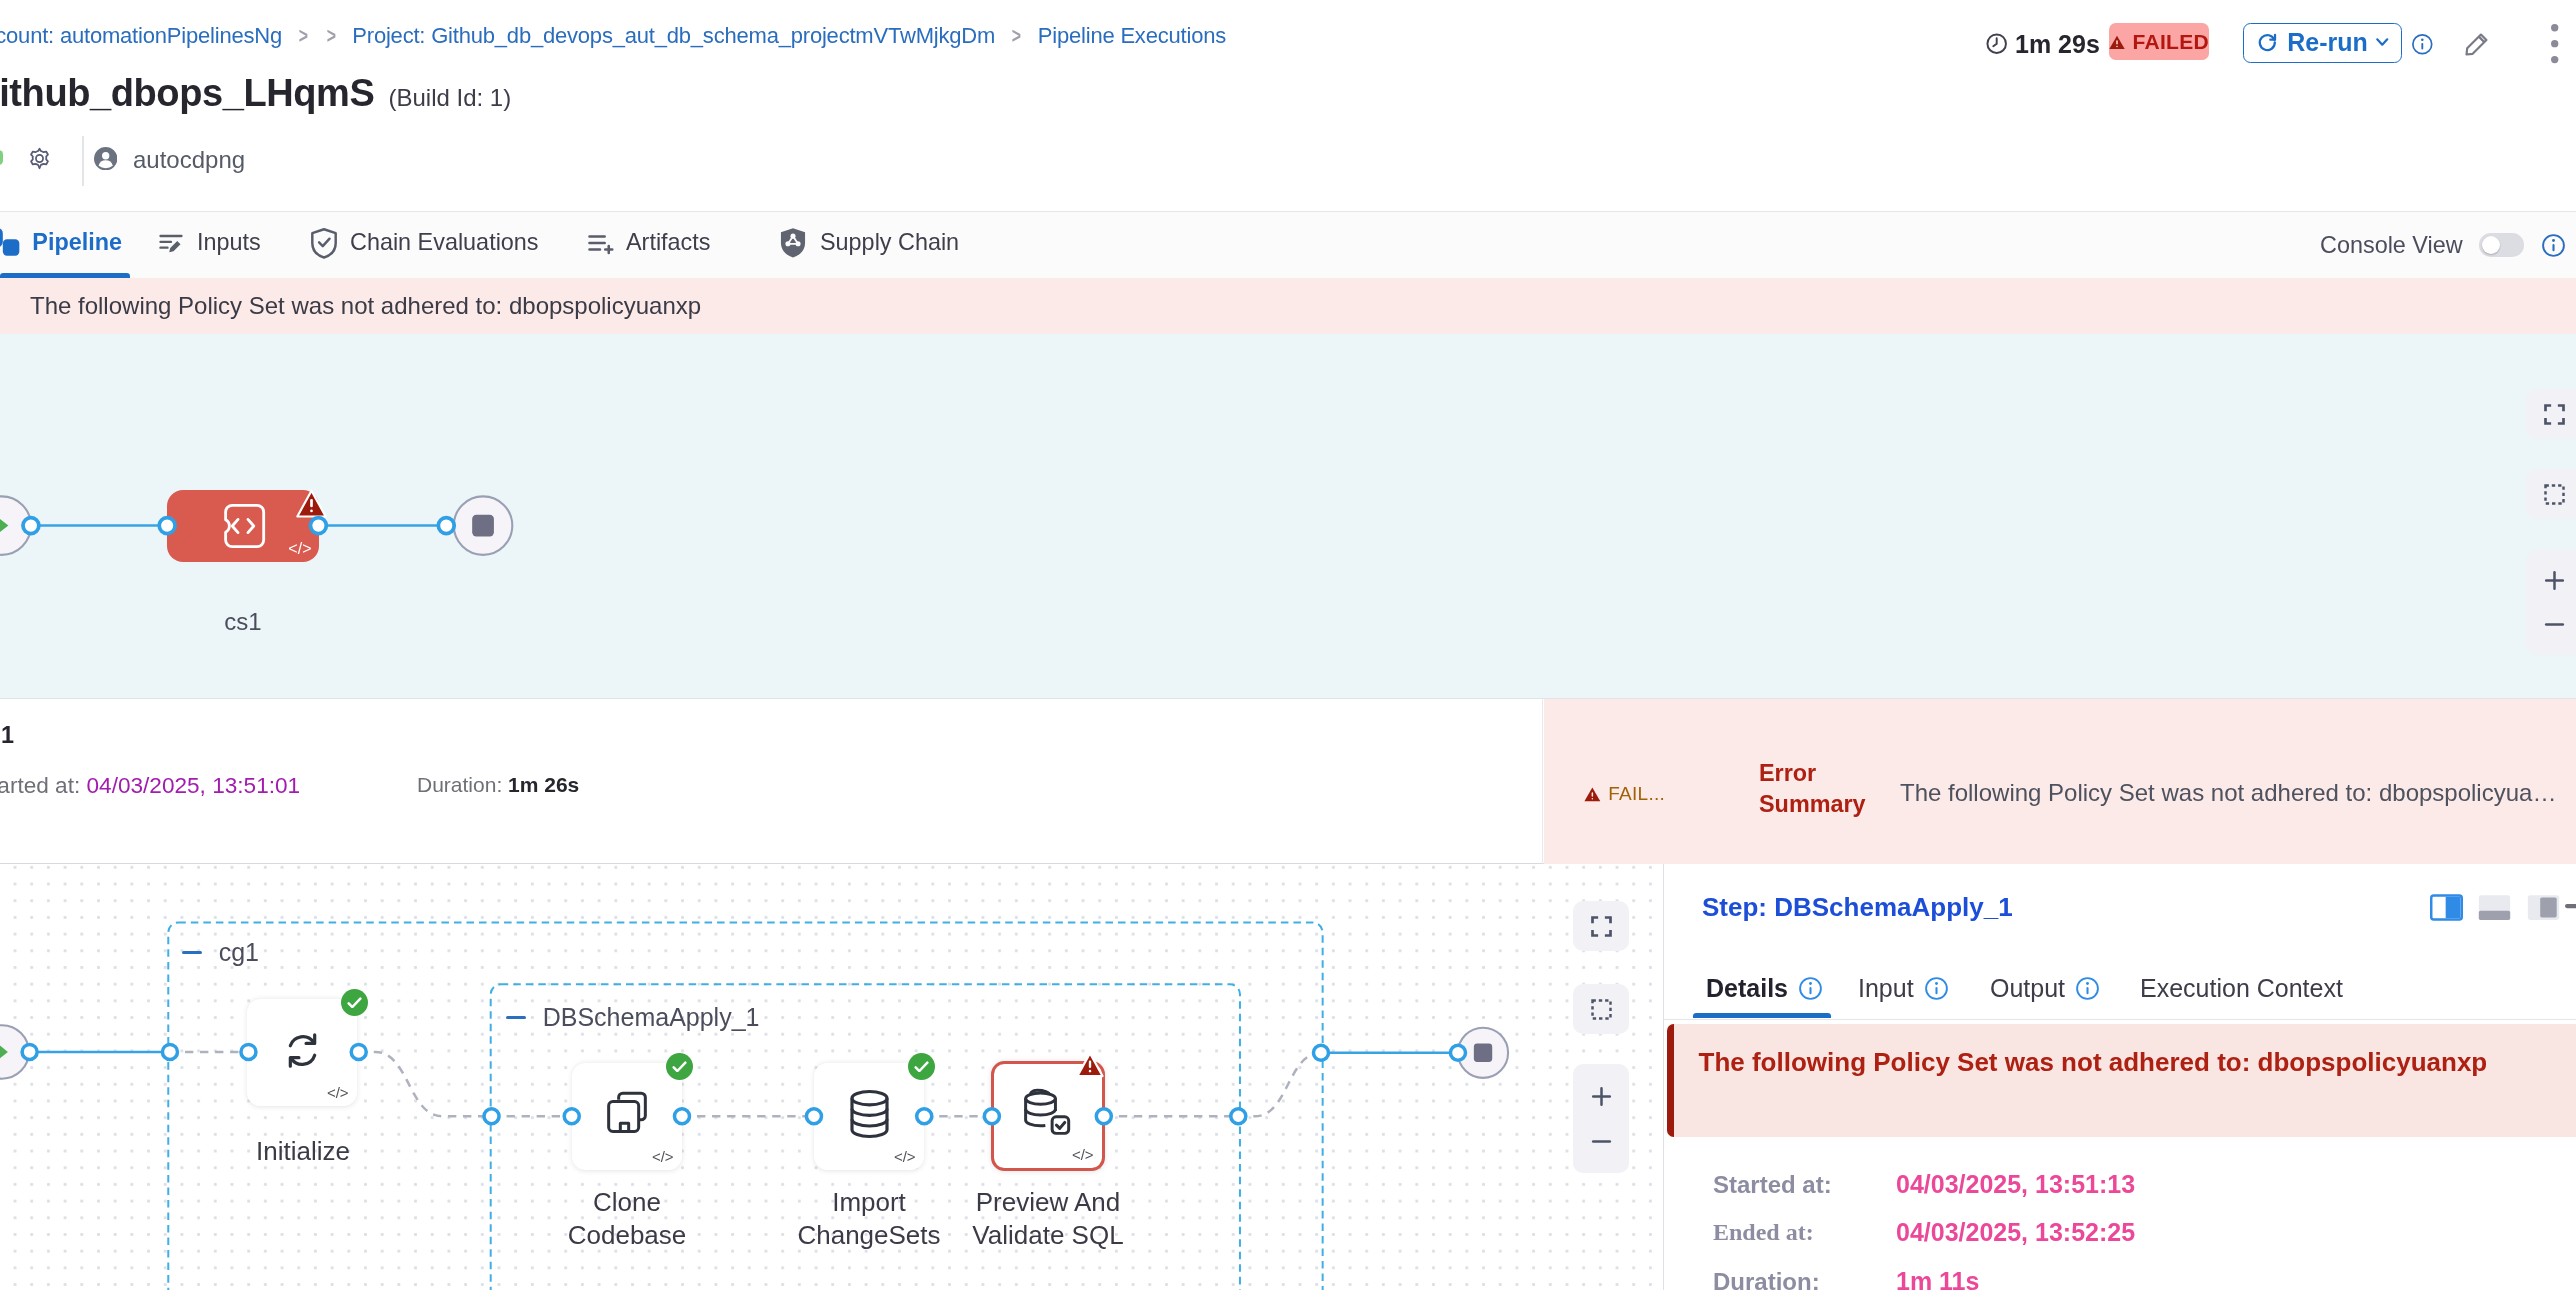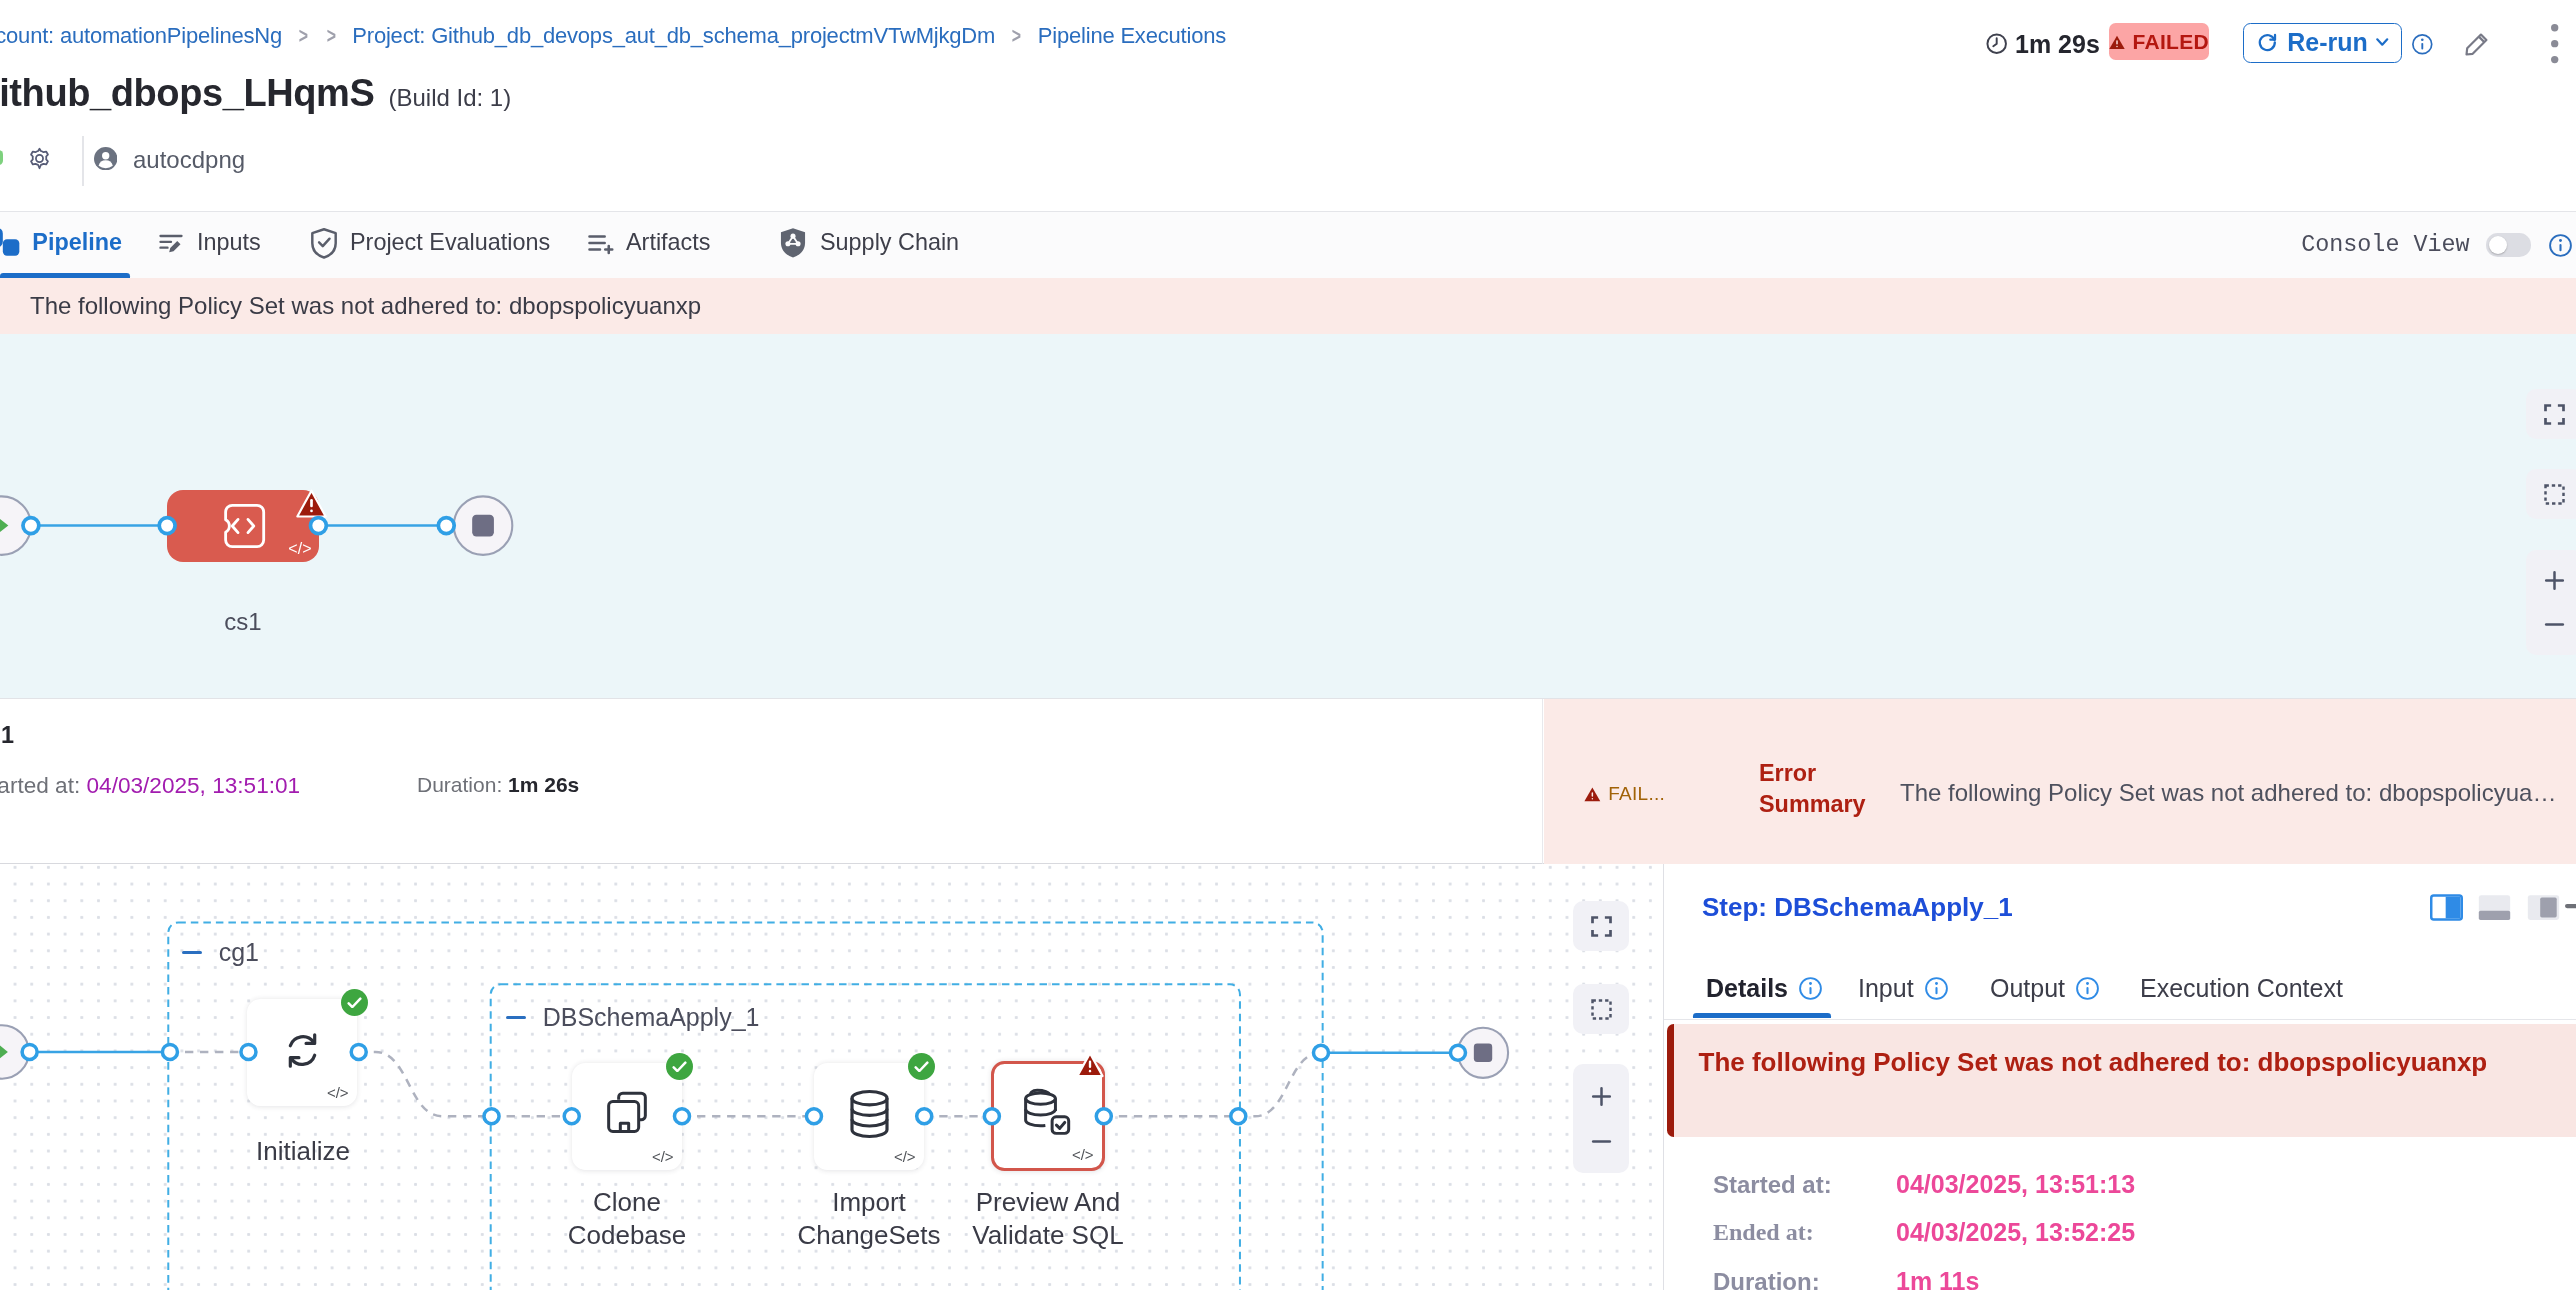--- a/index.html
+++ b/index.html
@@ -29,21 +29,21 @@
   #failed-badge span { font-size:21px; font-weight:700; color:#b41710; letter-spacing:0.3px; }
   #rerun-btn { position:absolute; left:2243px; top:22.6px; width:159px; height:40px; background:#fff; border:1.7px solid #1c6dc8; border-radius:7.5px; display:flex; align-items:center; justify-content:center; gap:8.4px; }
   #rerun-btn span { font-size:25px; font-weight:700; color:#1c6dc8; }
   #header-divider { position:absolute; left:0; top:211px; width:2576px; height:0.8px; background:#e4e5e9; }
 
   
   #tabbar { position:absolute; left:0; top:212px; width:2576px; height:66px; background:#fbfbfc; }
   .tab { position:absolute; top:0; height:61px; display:flex; align-items:center; gap:11px; font-size:23.4px; color:#3e3f4a; font-weight:500; white-space:nowrap; }
   .tab.active { color:#1c6dc8; font-weight:700; }
   #tab-underline { position:absolute; left:0; top:61px; width:130px; height:5px; background:#1c6dc8; border-radius:3.3px 3.3px 0 0; }
-  #console-view { position:absolute; right:0px; top:0; height:66px; display:flex; align-items:center; gap:16.7px; padding-right:3px;font-family:Liberation Mono, monospace; }
+  #console-view { position:absolute; right:0px; top:0; height:66px; display:flex; align-items:center; gap:16.7px; padding-right:10px; }
   #console-view .cv-label { font-size:23.4px; color:#4b4d5c; white-space:nowrap; }
   #cv-toggle { width:45px; height:23.4px; background:#dcdde3; border-radius:11.7px; position:relative; }
   #cv-toggle .knob { position:absolute; left:2.5px; top:2.5px; width:18.4px; height:18.4px; border-radius:50%; background:#ffffff; box-shadow:0 0.8px 1.7px rgba(0,0,0,.25); }
 
   
   #policy-banner { position:absolute; left:0; top:278px; width:2576px; height:56px; background:#fbeae7; display:flex; align-items:center; }
   #policy-banner span { margin-left:30px; font-size:24px; color:#3a3b46; }
 
   
   #top-canvas { position:absolute; left:0; top:334px; width:2576px; height:364px; background:#ecf6f9; overflow:hidden; }
@@ -180,21 +180,21 @@
       <path d="M3 6h18M3 11h9M3 16h6" stroke-linecap="round"></path>
       <path d="M20.5 9.5 14 16l-1 4 4-1 6.5-6.5-3-3z" fill="#5a5e6b" stroke="none" transform="translate(-1.5,1.5) scale(.92)"></path>
     </svg>
     <span>Inputs</span>
   </div>
   <div class="tab" style="left:309px;">
     <svg width="30" height="32" viewBox="0 0 24 26" fill="none" stroke="#5a5e6b" stroke-width="2">
       <path d="M12 1.8 21.5 5v8.2c0 6-4 9.8-9.5 11.6C6.5 23 2.5 19.2 2.5 13.2V5L12 1.8z" stroke-linejoin="round"></path>
       <path d="m8 12.5 3 3 5.5-6" stroke-linecap="round" stroke-linejoin="round"></path>
     </svg>
-    <span>Project Evaluations</span>
+    <span>Chain Evaluations</span>
   </div>
   <div class="tab" style="left:585px;">
     <svg width="30" height="28" viewBox="0 0 24 24" fill="none" stroke="#5a5e6b" stroke-width="2.2">
       <path d="M3 6.5h13M3 12h13M3 17.5h9" stroke-linecap="round"></path>
       <path d="M19.5 14.5v6M16.5 17.5h6" stroke-linecap="round"></path>
     </svg>
     <span>Artifacts</span>
   </div>
   <div class="tab" style="left:777px;">
     <svg width="32" height="33" viewBox="0 0 24 26">

